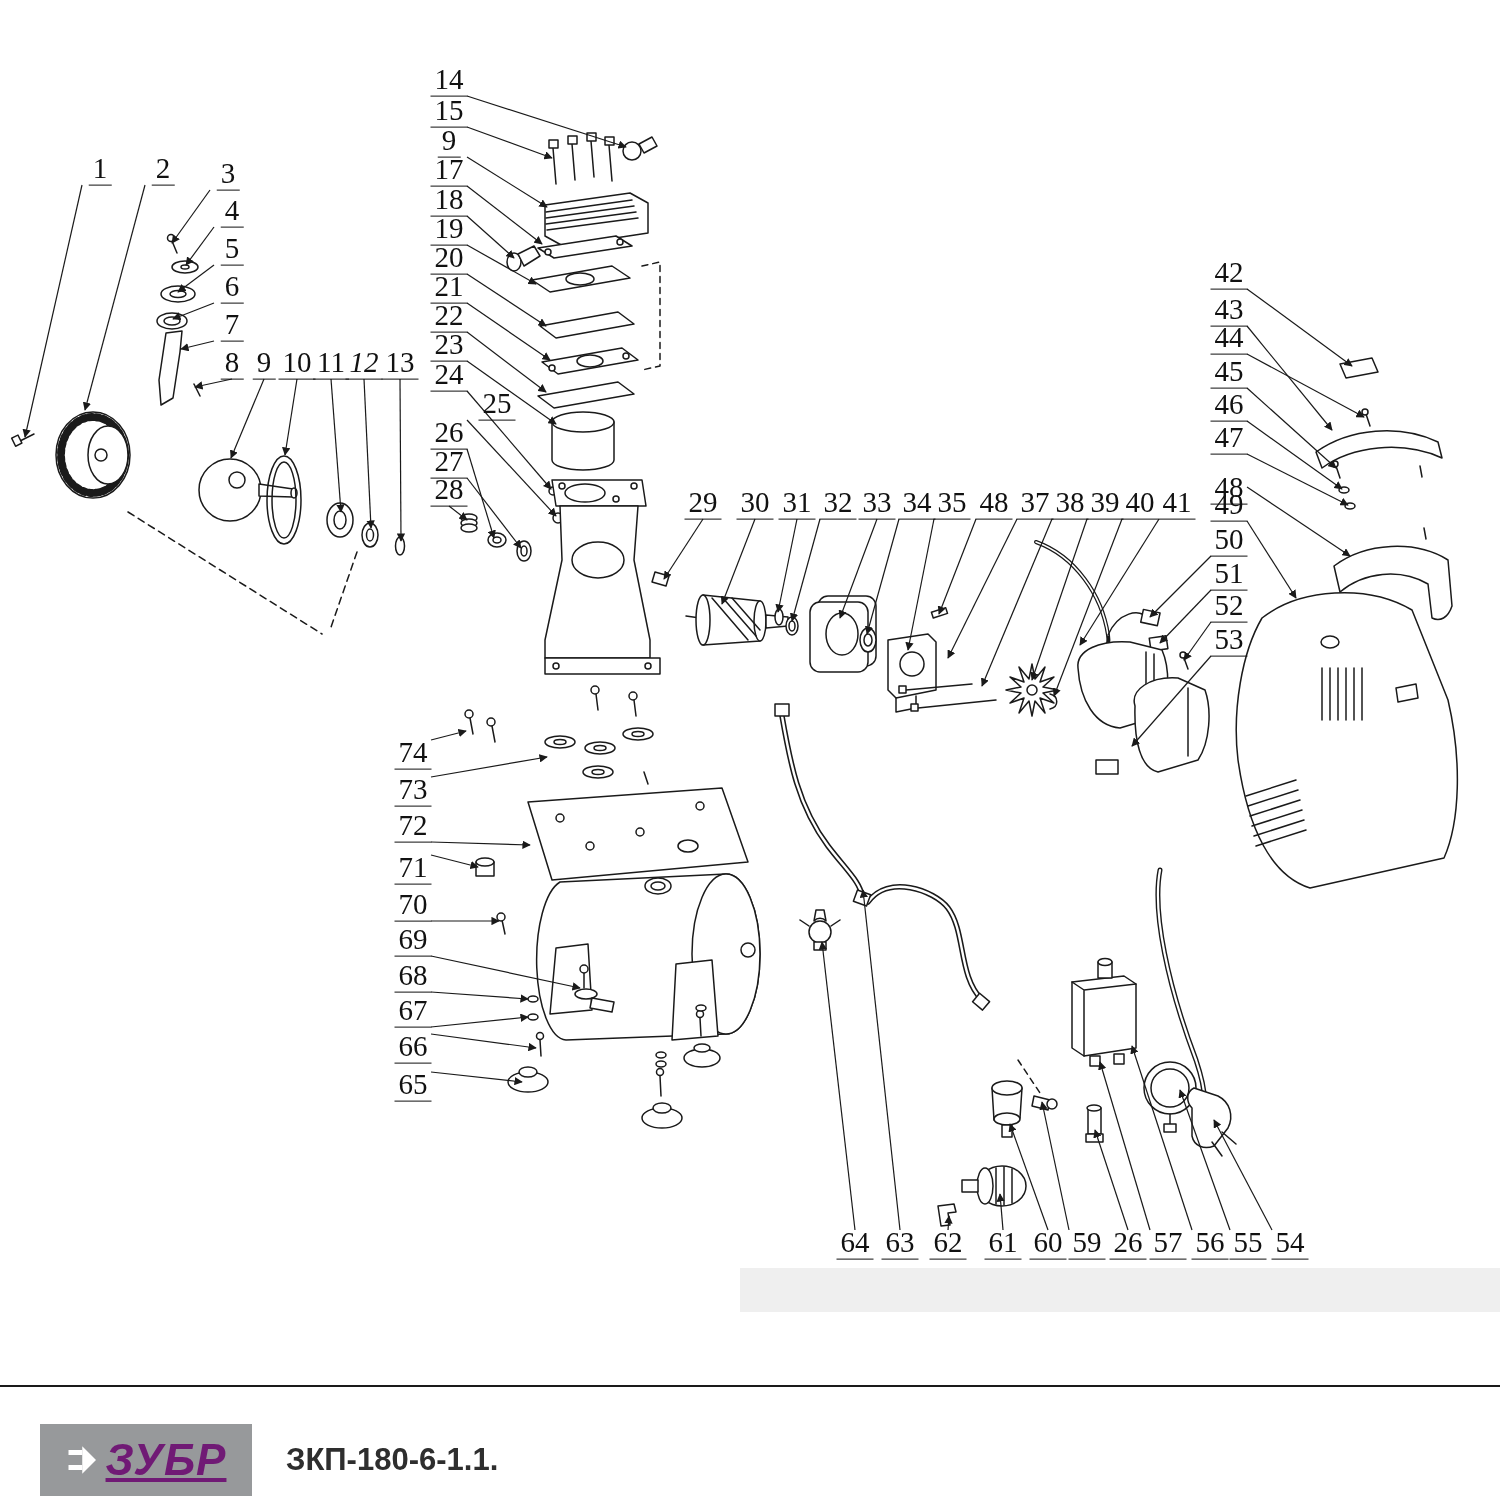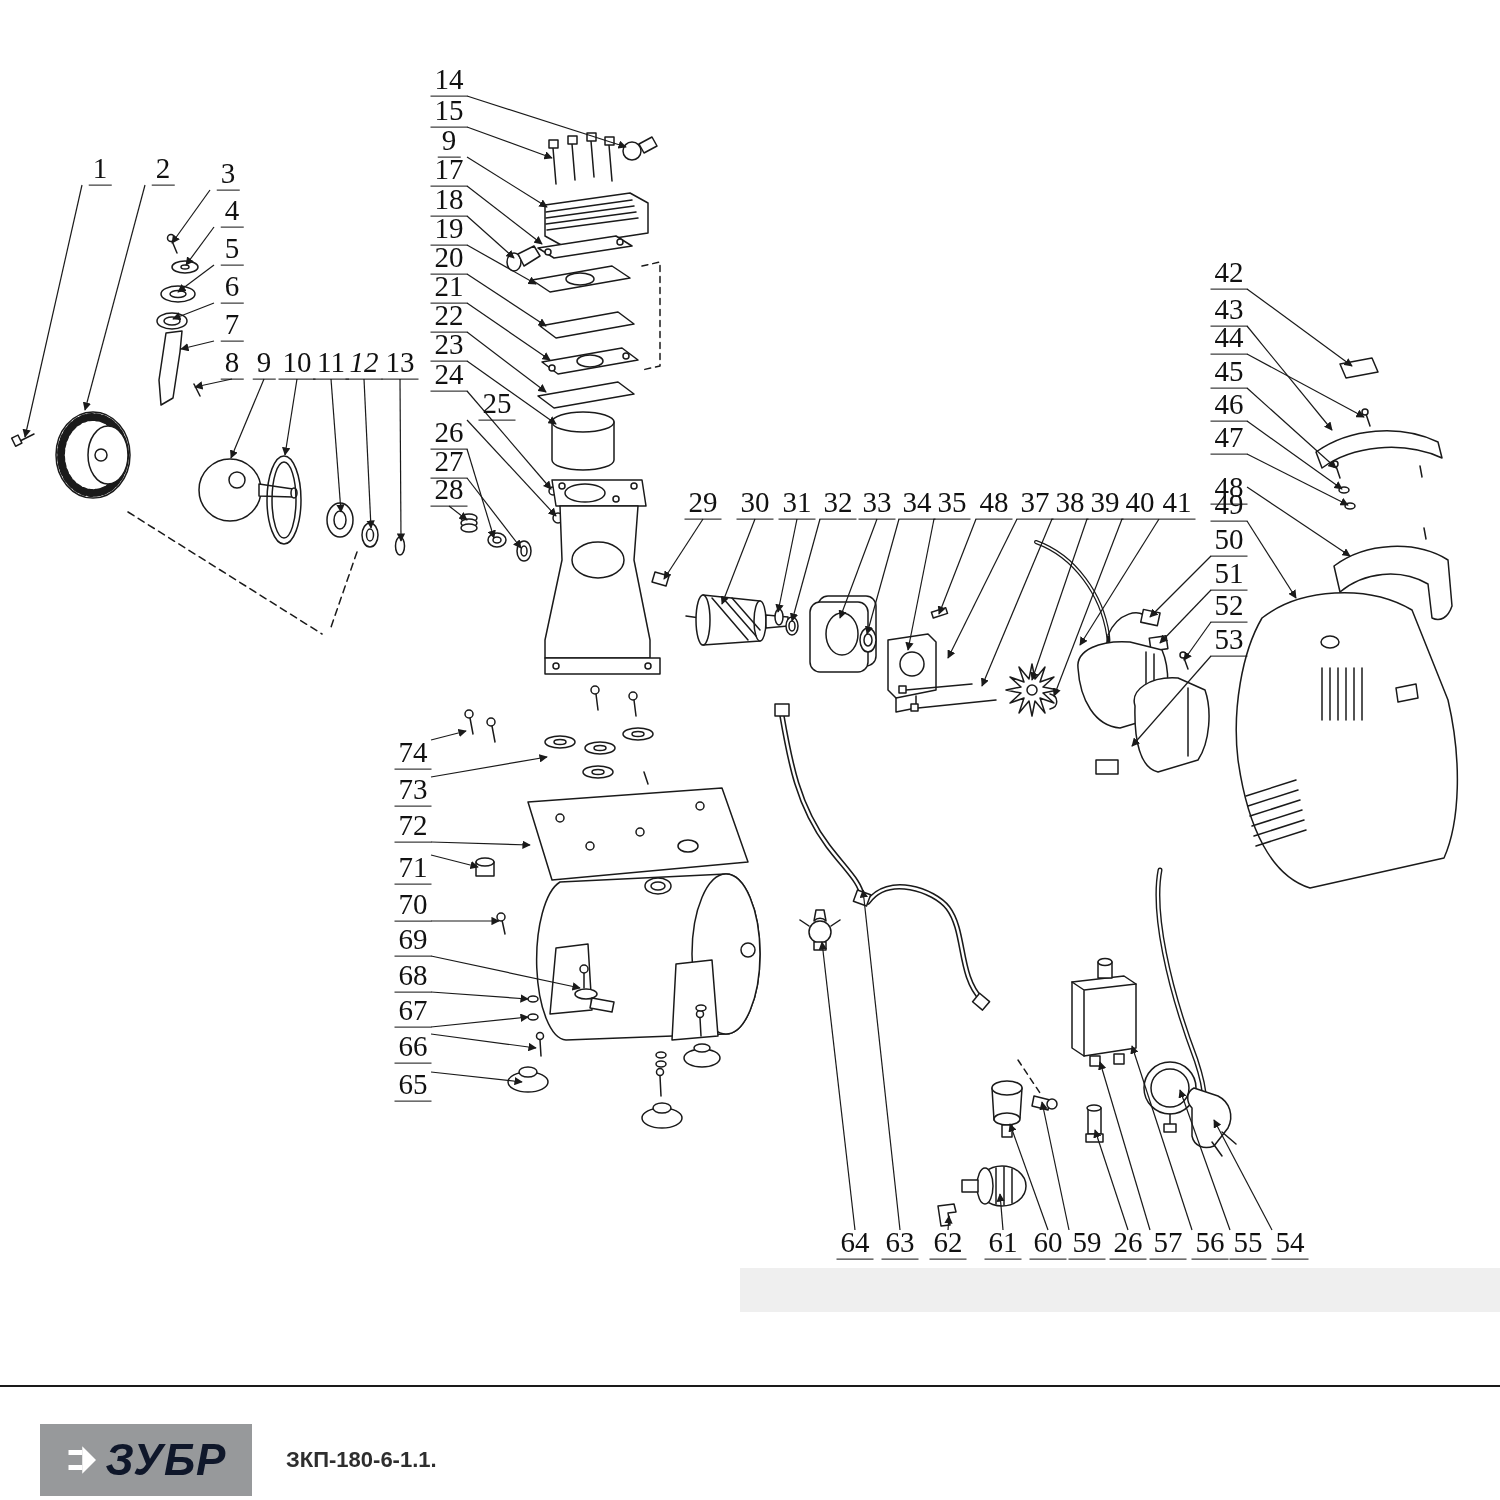--- a/index.html
+++ b/index.html
@@ -12,23 +12,23 @@
     transform:translate(-50%,-55%);
     font:29px/1.05 "Liberation Serif","DejaVu Serif",serif;
     color:#111;
     border-bottom:1.8px solid #111;
     padding:0 4px 2px 4px;
     white-space:nowrap;
   }
   .footer-rule{position:absolute;left:0;top:1385px;width:1500px;height:2px;background:#1a1a1a;}
   .brand-badge{position:absolute;left:40px;top:1424px;width:212px;height:72px;background:#97999b;
     display:flex;align-items:center;justify-content:center;gap:10px;}
-  .brand-text{font:italic 700 44px "Liberation Sans","DejaVu Sans",sans-serif;color:#0f172a;letter-spacing:1px;}
+  .brand-text{font:italic 700 44px "Liberation Sans","DejaVu Sans",sans-serif;color:#701a75;letter-spacing:1px;text-decoration:underline;}
   .footer-title{position:absolute;left:286px;top:1424px;height:72px;display:flex;align-items:center;gap:12px;
-    font-family:"Liberation Sans","DejaVu Sans",sans-serif;font-size:22px;white-space:nowrap;}
+    font-family:"Liberation Sans","DejaVu Sans",sans-serif;font-size:31px;white-space:nowrap;}
   .model{font-weight:700;color:#2e2e2e;}
   .scheme{color:#505050;}
 </style>
 </head>
 <body>
 
 <div class="stage" id="stage">
 
   <svg class="art" viewBox="0 0 1500 1500" xmlns="http://www.w3.org/2000/svg">
     <rect x="740" y="1268" width="760" height="44" fill="#efefef" stroke="none"></rect>

